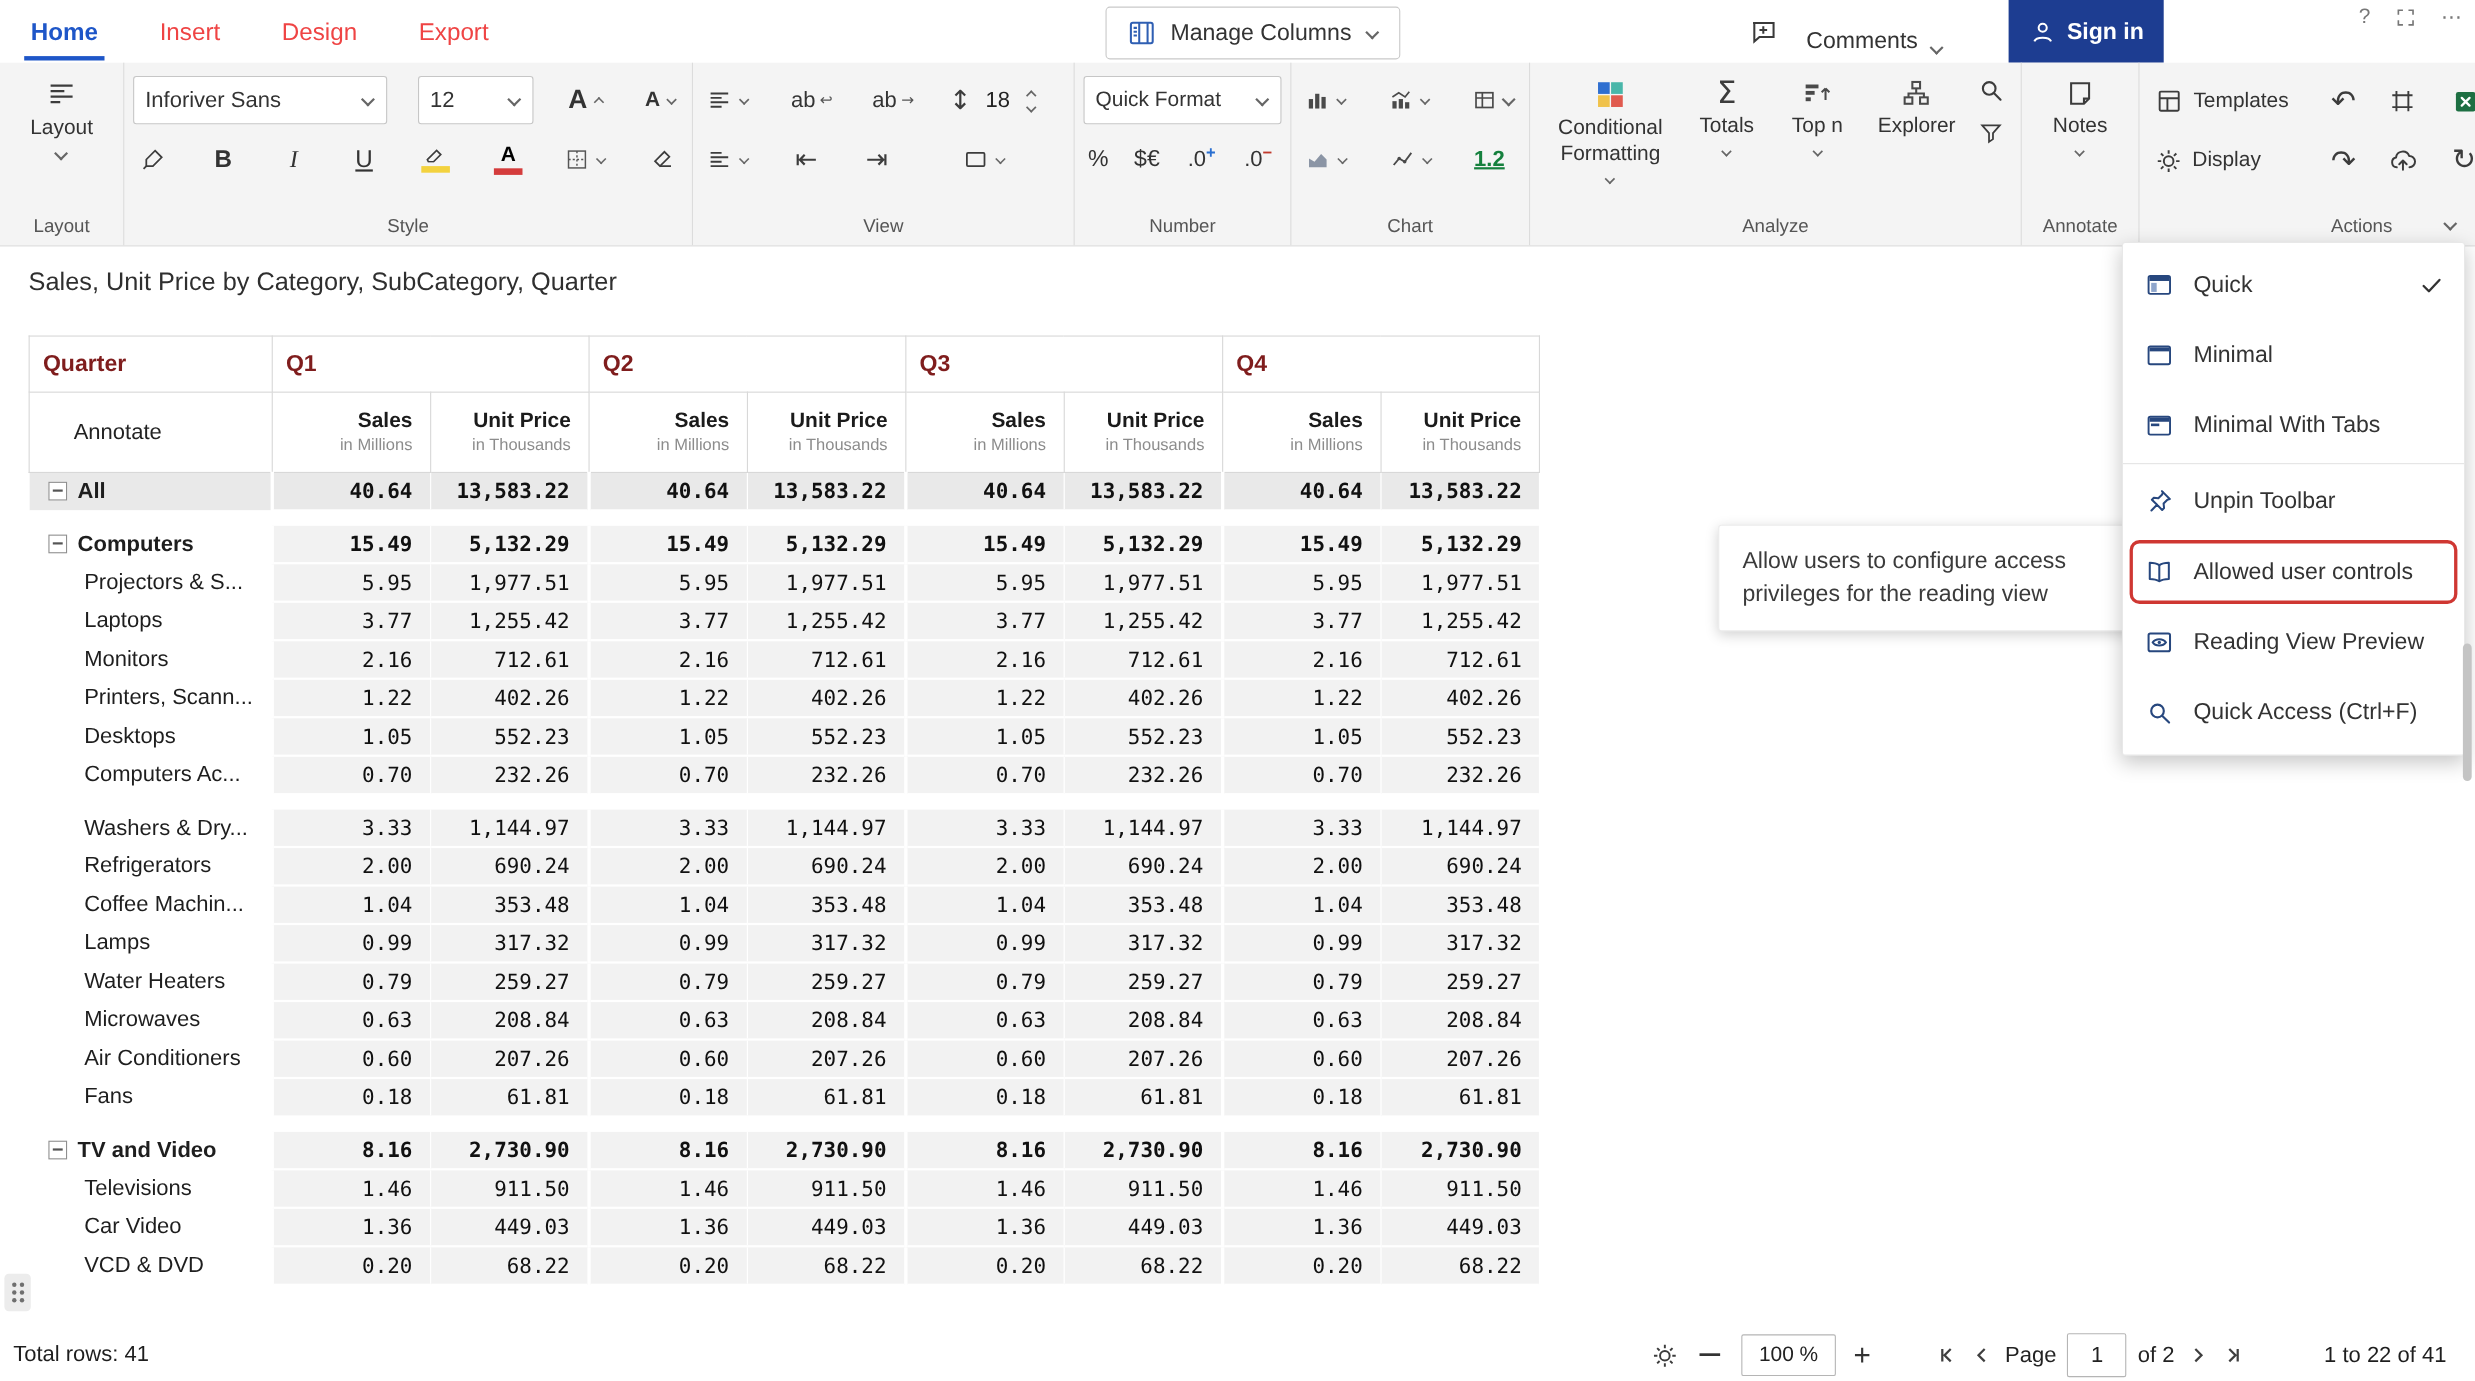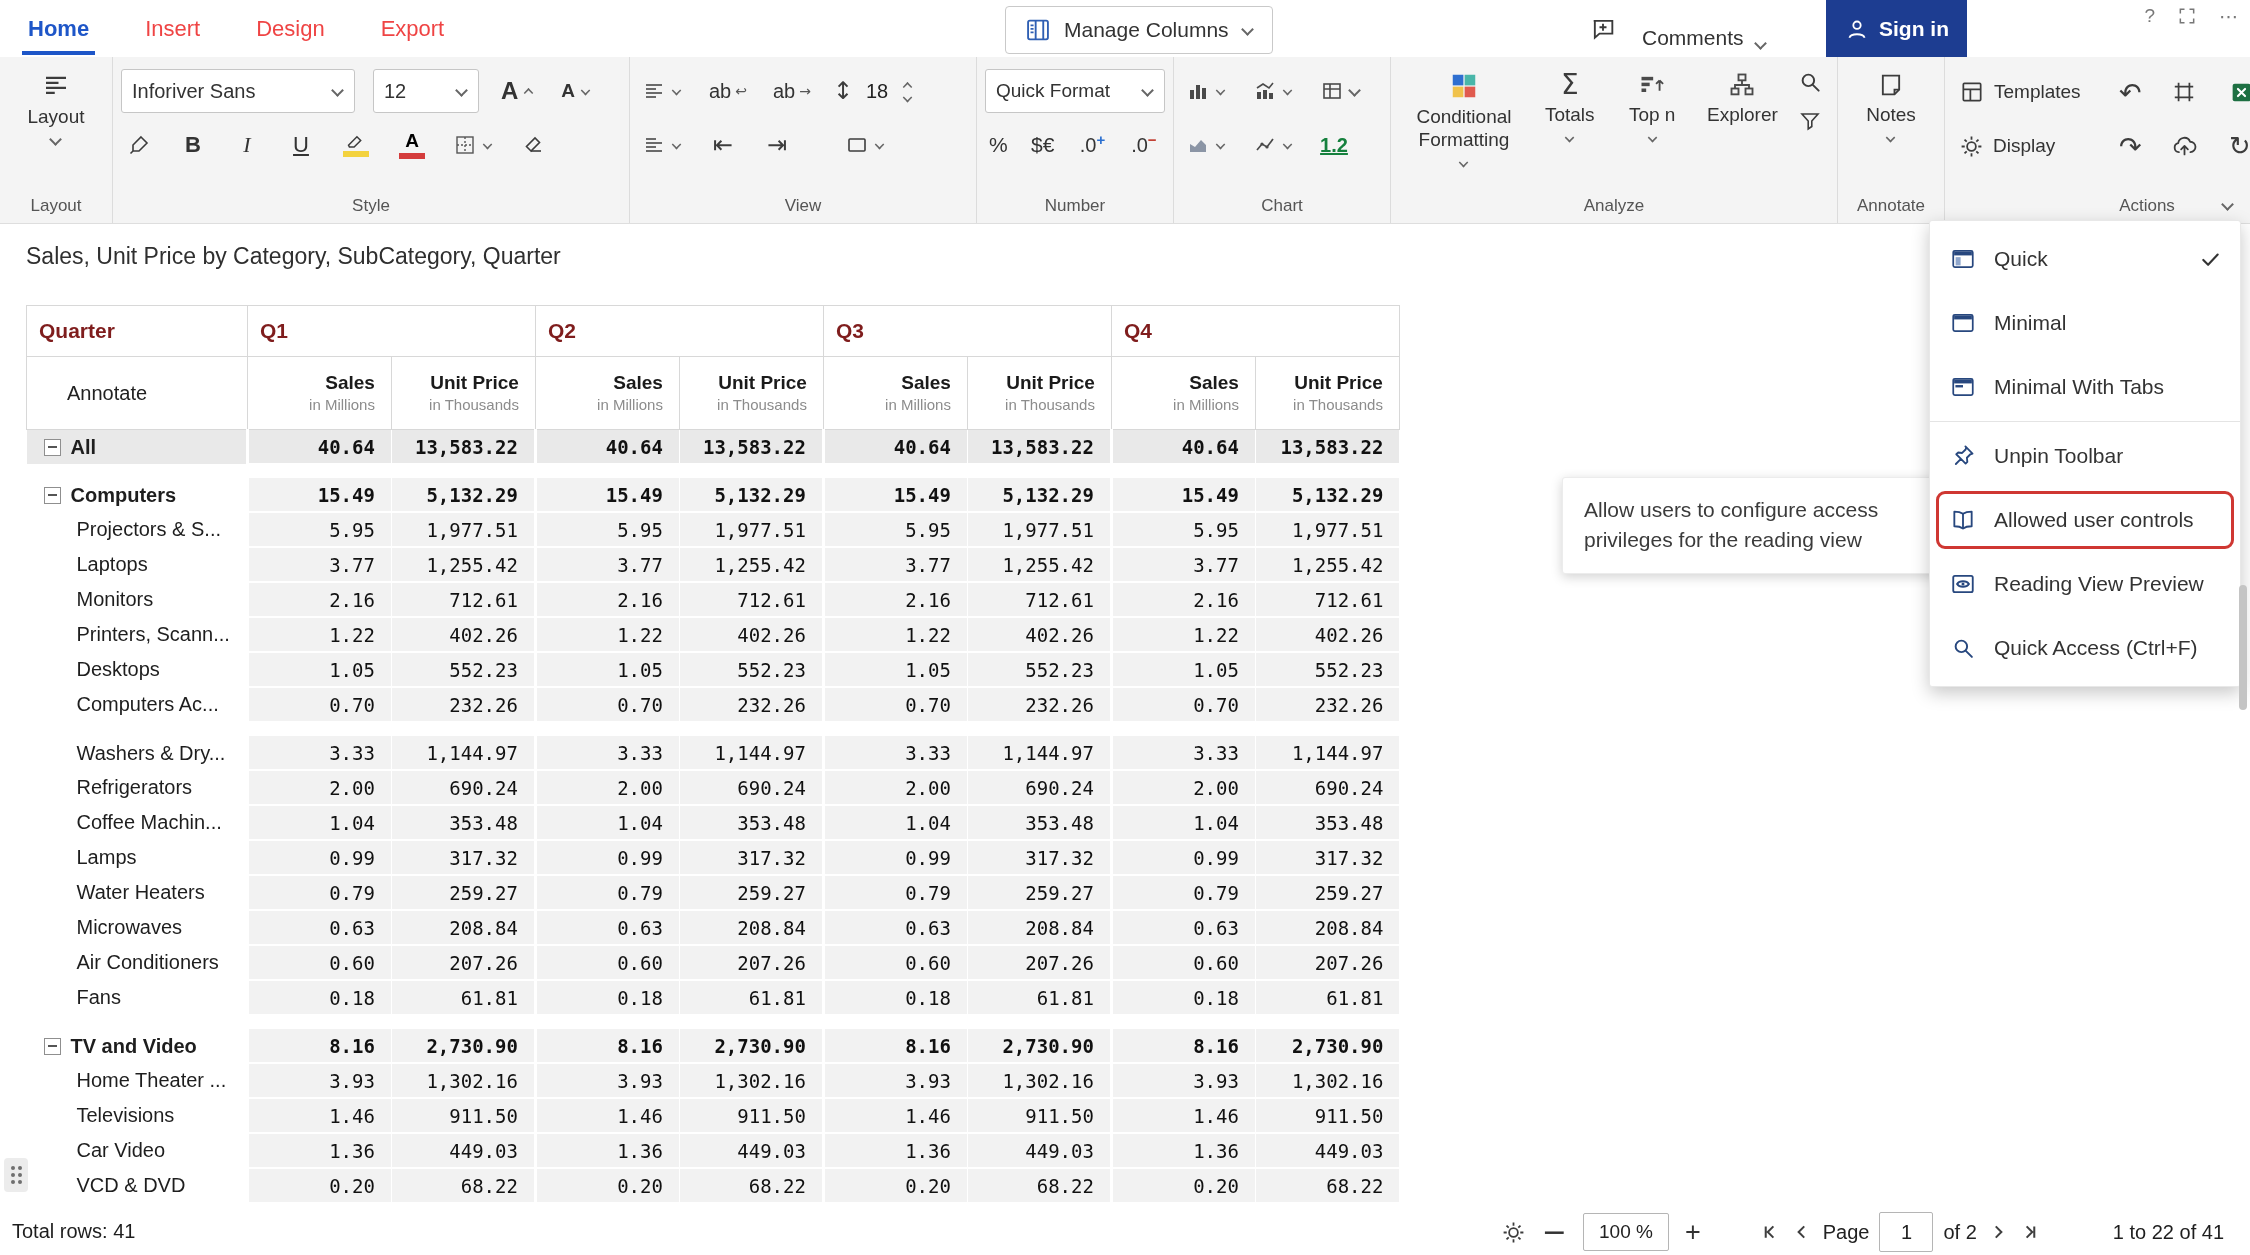--- a/index.html
+++ b/index.html
@@ -26,21 +26,21 @@
   .chev::before{content:"";position:absolute;left:2px;top:1px;width:7px;height:7px;
     border-right:2px solid #666;border-bottom:2px solid #666;transform:rotate(45deg);}
   .chev.up::before{transform:rotate(-135deg);top:4px;}
   .chev.tiny{transform:scale(.75);}
   
   .ribbon{position:absolute;left:0;right:0;top:57px;height:166px;background:#f4f4f4;border-bottom:1px solid #dedede;display:flex;}
   .rgroup{position:relative;flex:0 0 auto;padding:10px 8px 34px 8px;}
   .rgroup + .rgroup{border-left:1px solid #dcdcdc;}
   .rg-label{position:absolute;left:0;right:0;bottom:7px;text-align:center;font-size:17px;color:#555;}
   .rg-rows{display:flex;flex-direction:column;gap:6px;}
-  .rrow{display:flex;align-items:center;gap:18px;height:48px;}
+  .rrow{display:flex;align-items:center;gap:28px;height:48px;}
   .bigrow{display:flex;align-items:flex-start;height:110px;}
   .bigbtn{display:flex;flex-direction:column;align-items:center;gap:5px;padding:4px 8px;font-size:19px;color:#333;text-align:center;line-height:1.2;}
   .select{display:flex;align-items:center;justify-content:space-between;background:#fff;border:1px solid #c6c6c6;
     border-radius:3px;height:42px;padding:0 10px;font-size:20px;color:#333;gap:8px;}
   .w-font{width:212px;} .w-size{width:84px;} .w-qf{width:172px;}
   .tbtn{display:flex;align-items:center;justify-content:center;min-width:36px;height:42px;padding:0 4px;color:#333;gap:4px;background:none;border:none;font-family:inherit;}
   .glyphB{font-weight:bold;font-size:22px;}
   .glyphI{font-style:italic;font-family:"Liberation Serif",serif;font-size:22px;}
   .glyphU{text-decoration:underline;font-size:22px;}
   .bigA{font-size:24px;font-weight:bold;color:#333;} .bigA.sm{font-size:19px;}
@@ -778,31 +778,20 @@
         <td class="num qs">8.16</td>
         <td class="num mid">2,730.90</td>
         <td class="num qs">8.16</td>
         <td class="num mid">2,730.90</td>
         <td class="num qs">8.16</td>
         <td class="num mid">2,730.90</td>
         <td class="num qs">8.16</td>
         <td class="num mid">2,730.90</td>
       </tr>
       <tr class="subrow">
-        <td class="cat sub"><span>Home Theater ...</span></td>
-        <td class="num qs">3.93</td>
-        <td class="num mid">1,302.16</td>
-        <td class="num qs">3.93</td>
-        <td class="num mid">1,302.16</td>
-        <td class="num qs">3.93</td>
-        <td class="num mid">1,302.16</td>
-        <td class="num qs">3.93</td>
-        <td class="num mid">1,302.16</td>
-      </tr>
-      <tr class="subrow">
         <td class="cat sub"><span>Televisions</span></td>
         <td class="num qs">1.46</td>
         <td class="num mid">911.50</td>
         <td class="num qs">1.46</td>
         <td class="num mid">911.50</td>
         <td class="num qs">1.46</td>
         <td class="num mid">911.50</td>
         <td class="num qs">1.46</td>
         <td class="num mid">911.50</td>
       </tr>

